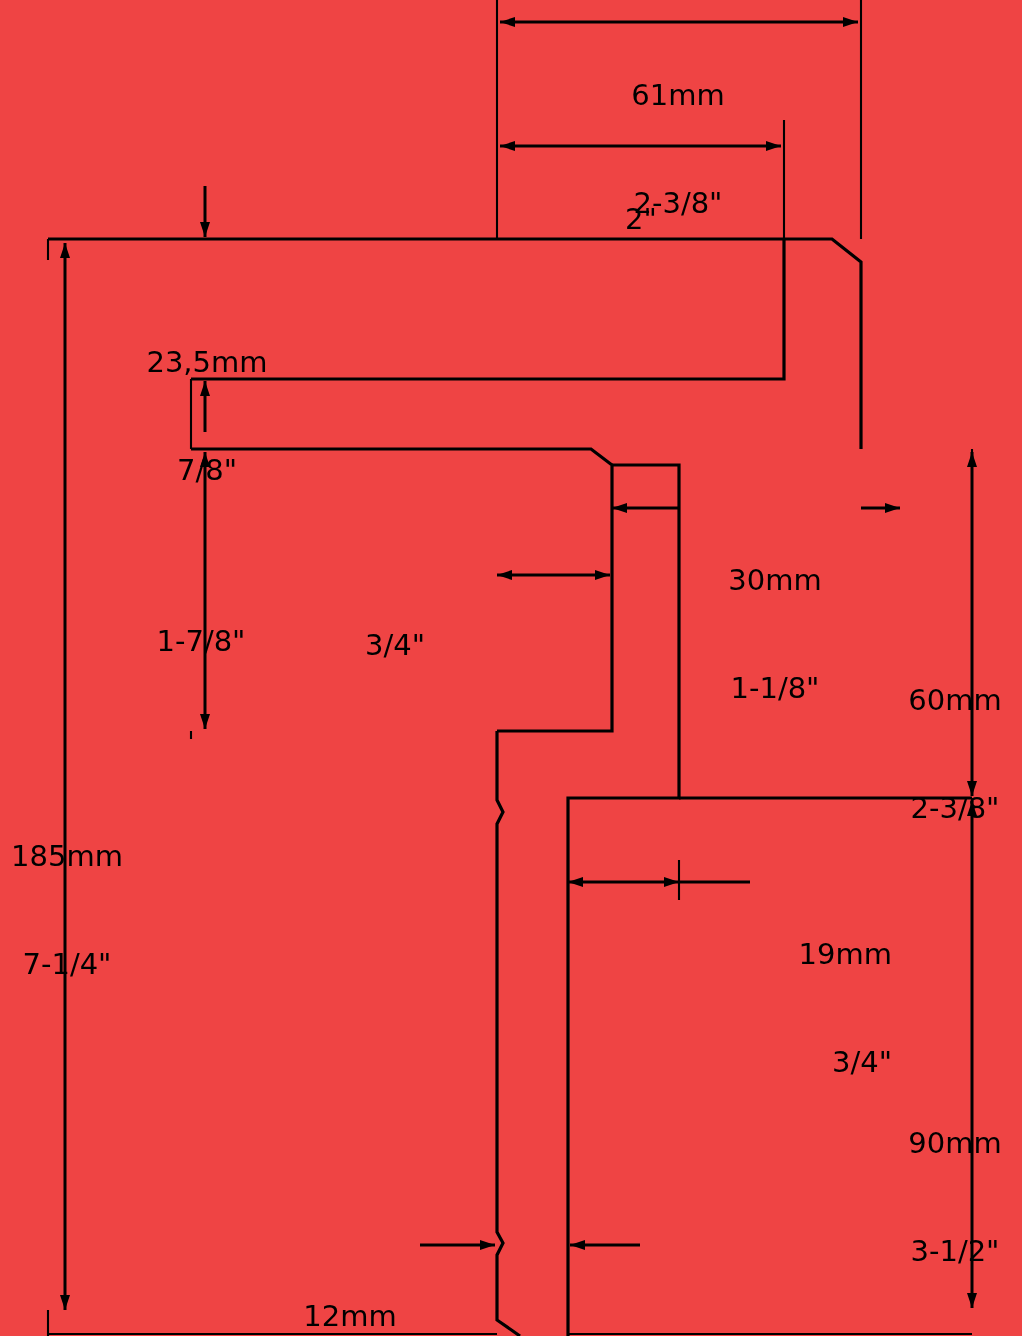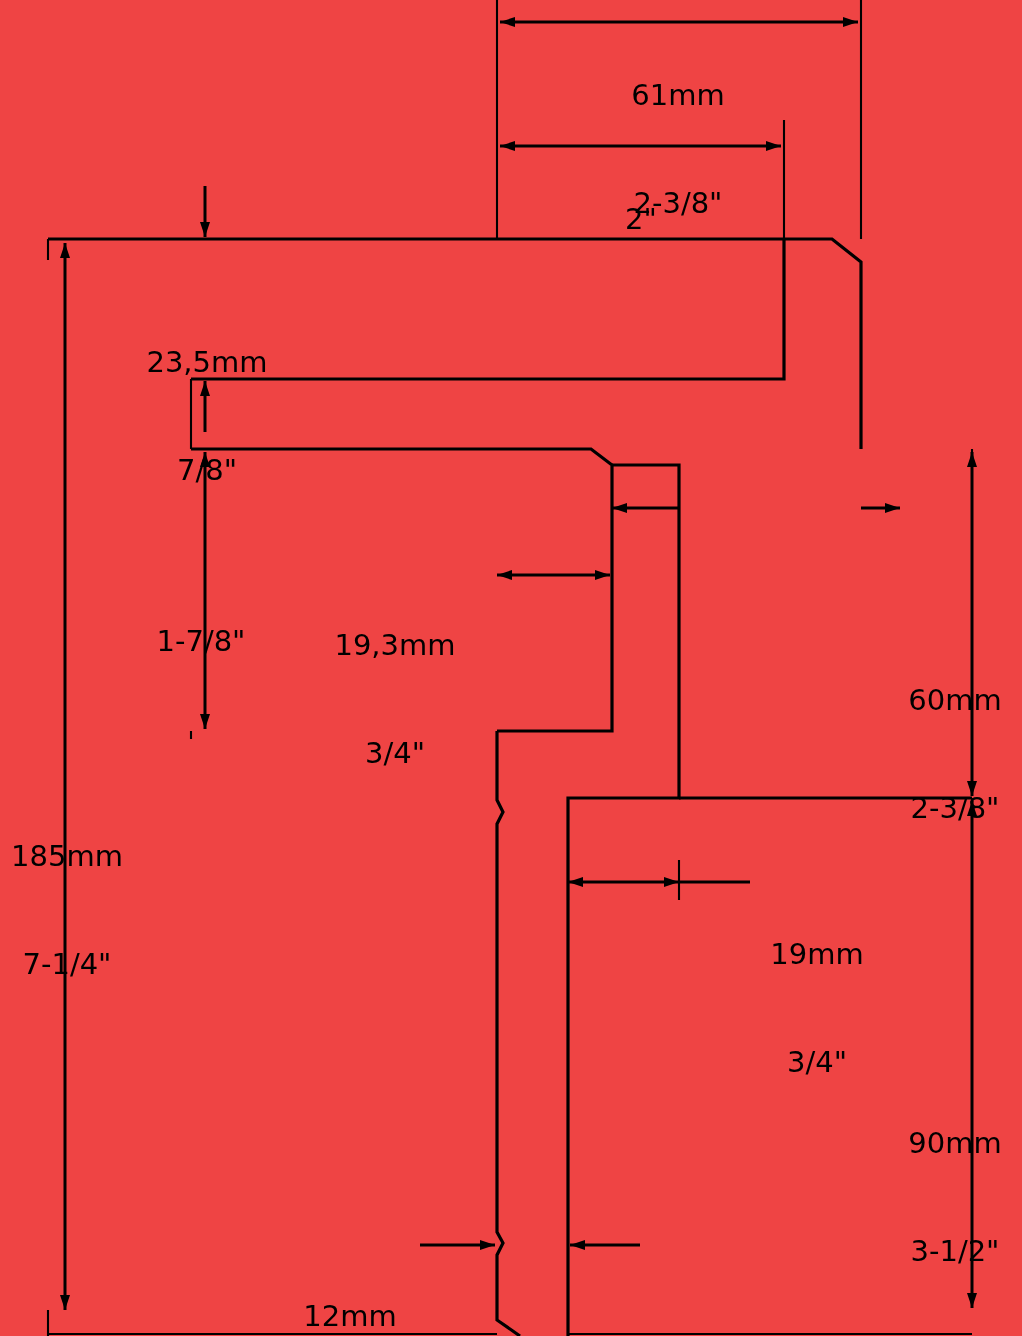--- a/index.html
+++ b/index.html
@@ -126,31 +126,34 @@
   <div class="dim-label" style="left:97px; top:272px; width:220px;">
     <span class="l1">23,5mm</span>
     <span class="l2">7/8"</span>
   </div>
 
   <div class="dim-label" style="left:101px; top:551px; width:200px;">
     <span class="l2">1-7/8"</span>
   </div>
 
   <div class="dim-label" style="left:300px; top:555px; width:190px;">
-    <span class="l1">19,3mm</span>
     <span class="l2">3/4"</span>
   </div>
 
+  <div class="dim-label" style="left:700px; top:490px; width:150px;">
+    <span class="l1">30mm</span>
+    <span class="l2">1-1/8"</span>
+  </div>
 
   <div class="dim-label" style="left:880px; top:610px; width:150px;">
     <span class="l1">60mm</span>
     <span class="l2">2-3/8"</span>
   </div>
 
-  <div class="dim-label" style="left:742px; top:864px; width:150px;">
+  <div class="dim-label" style="left:742px; top:864px; width:150px;text-align:right;">
     <span class="l1">19mm</span>
     <span class="l2">3/4"</span>
   </div>
 
   <div class="dim-label" style="left:880px; top:1053px; width:150px;">
     <span class="l1">90mm</span>
     <span class="l2">3-1/2"</span>
   </div>
 
   <div class="dim-label" style="left:-8px; top:766px; width:150px;">

